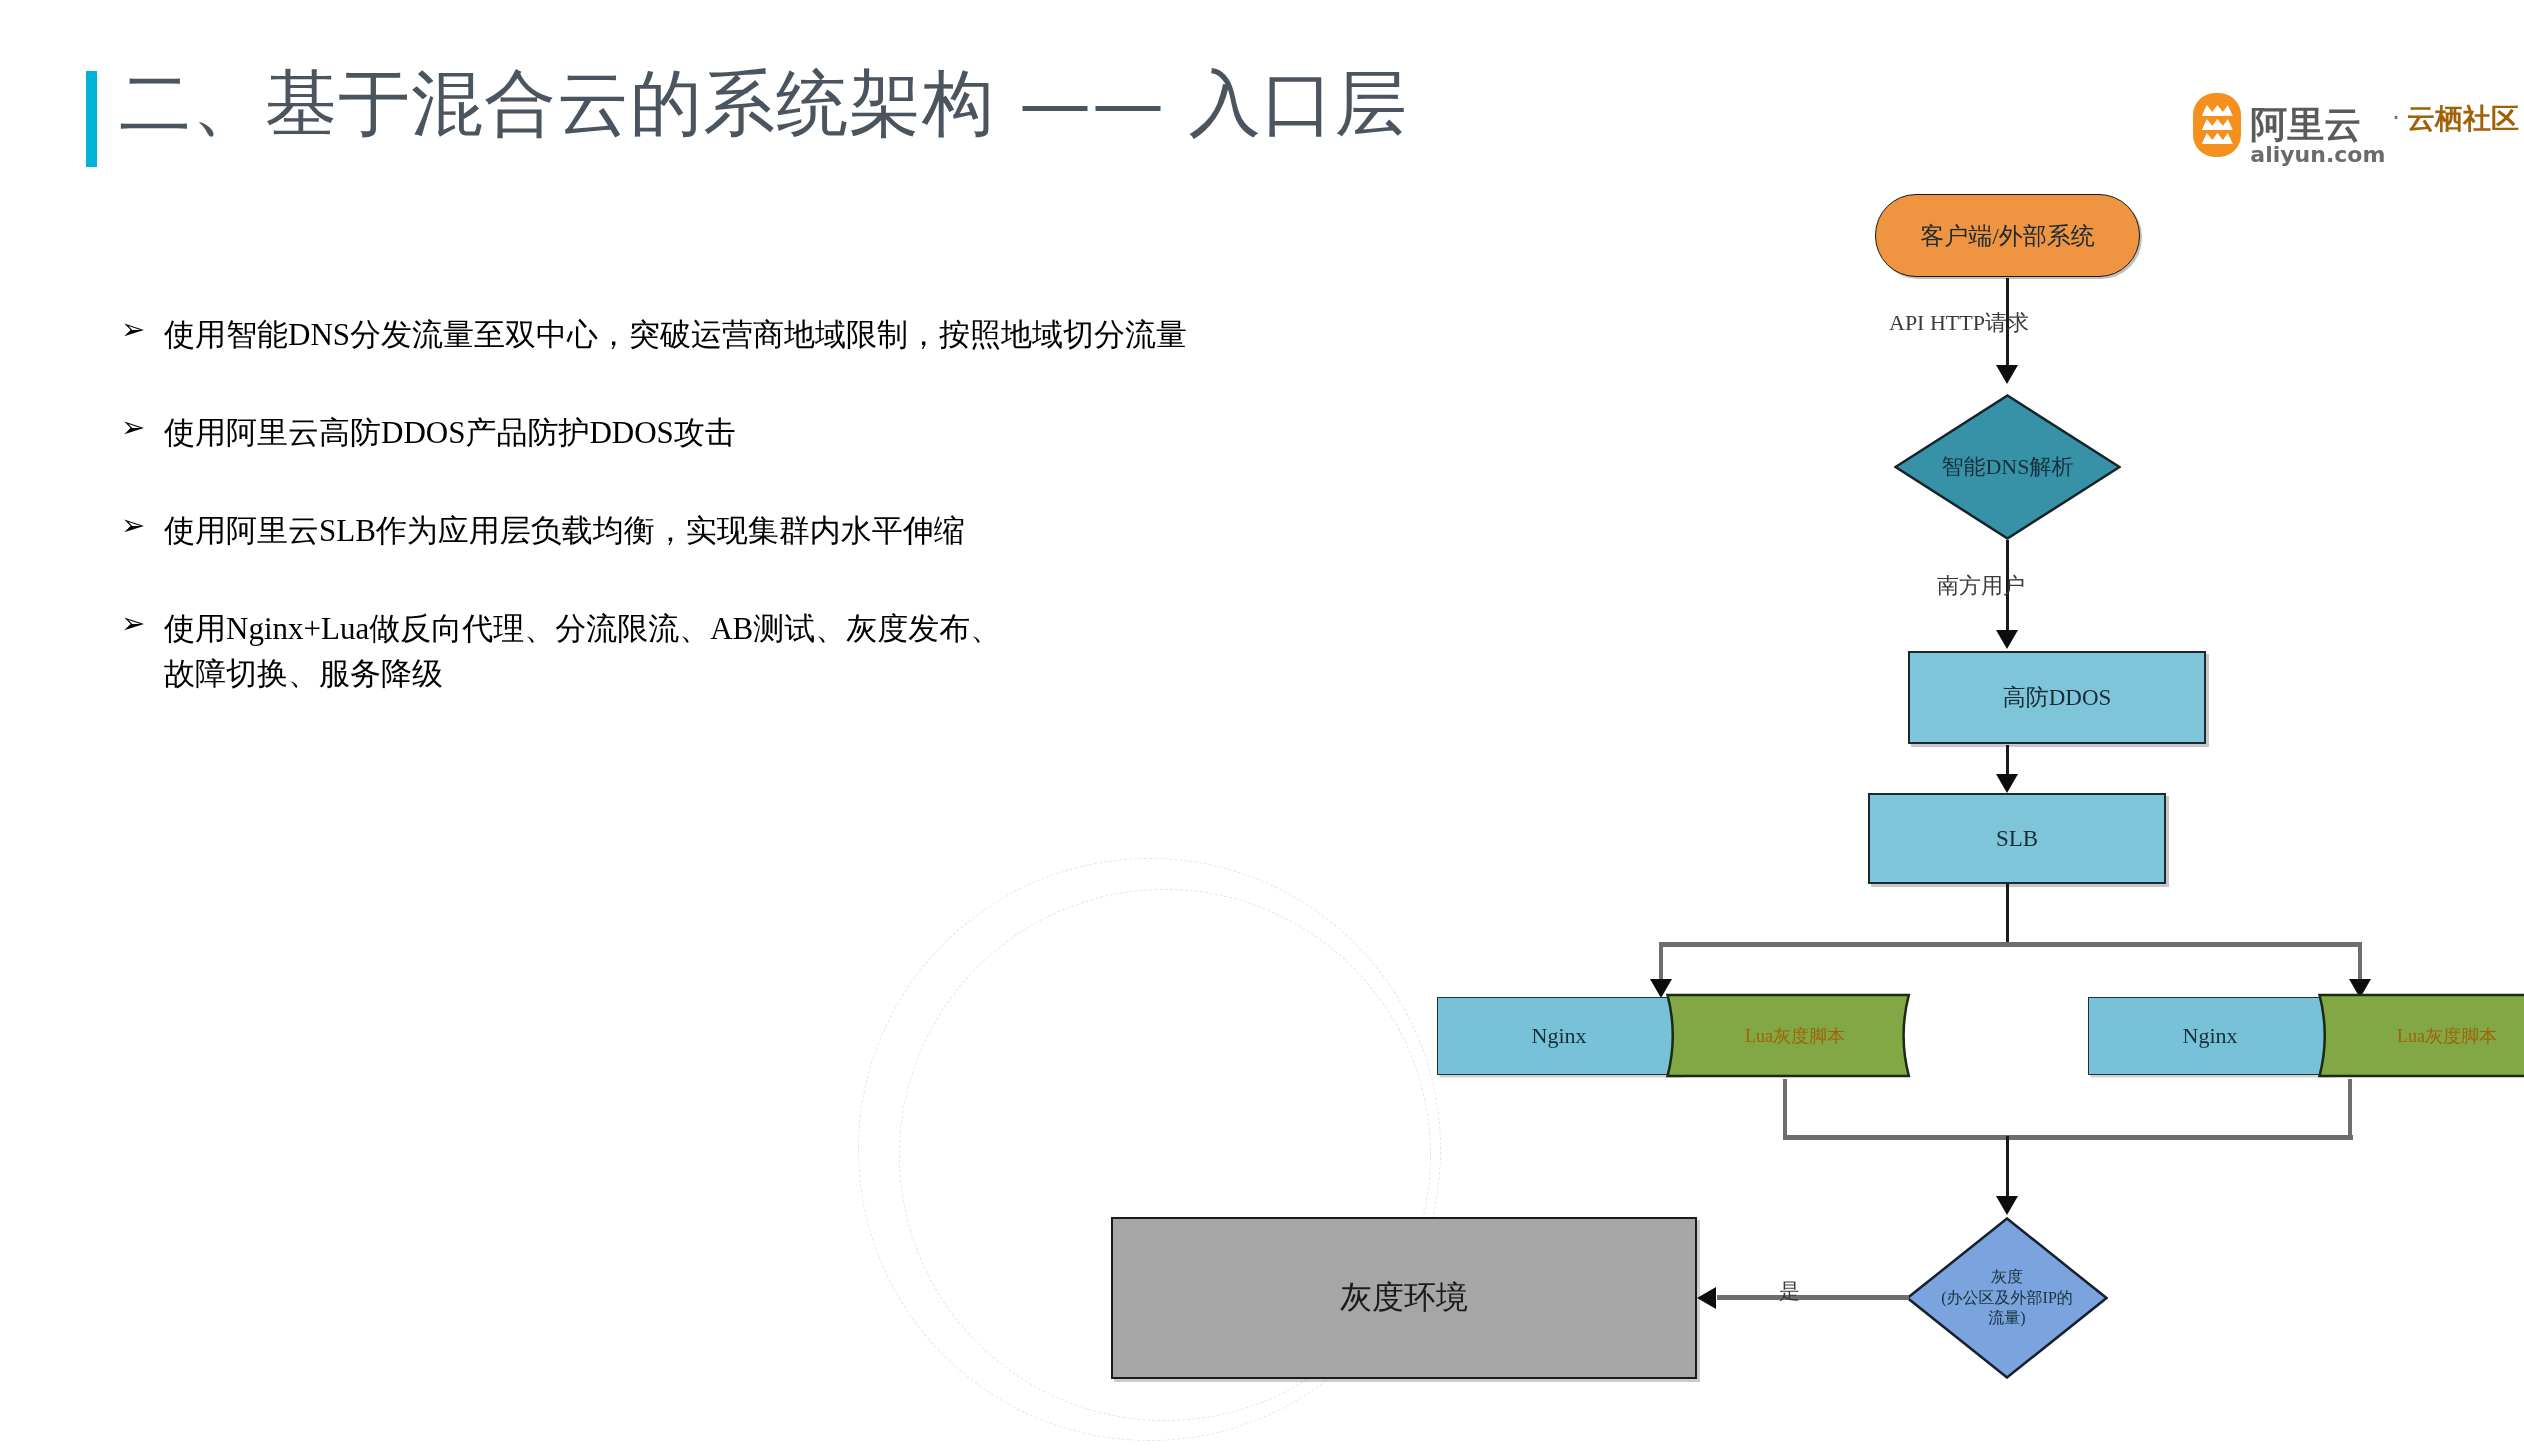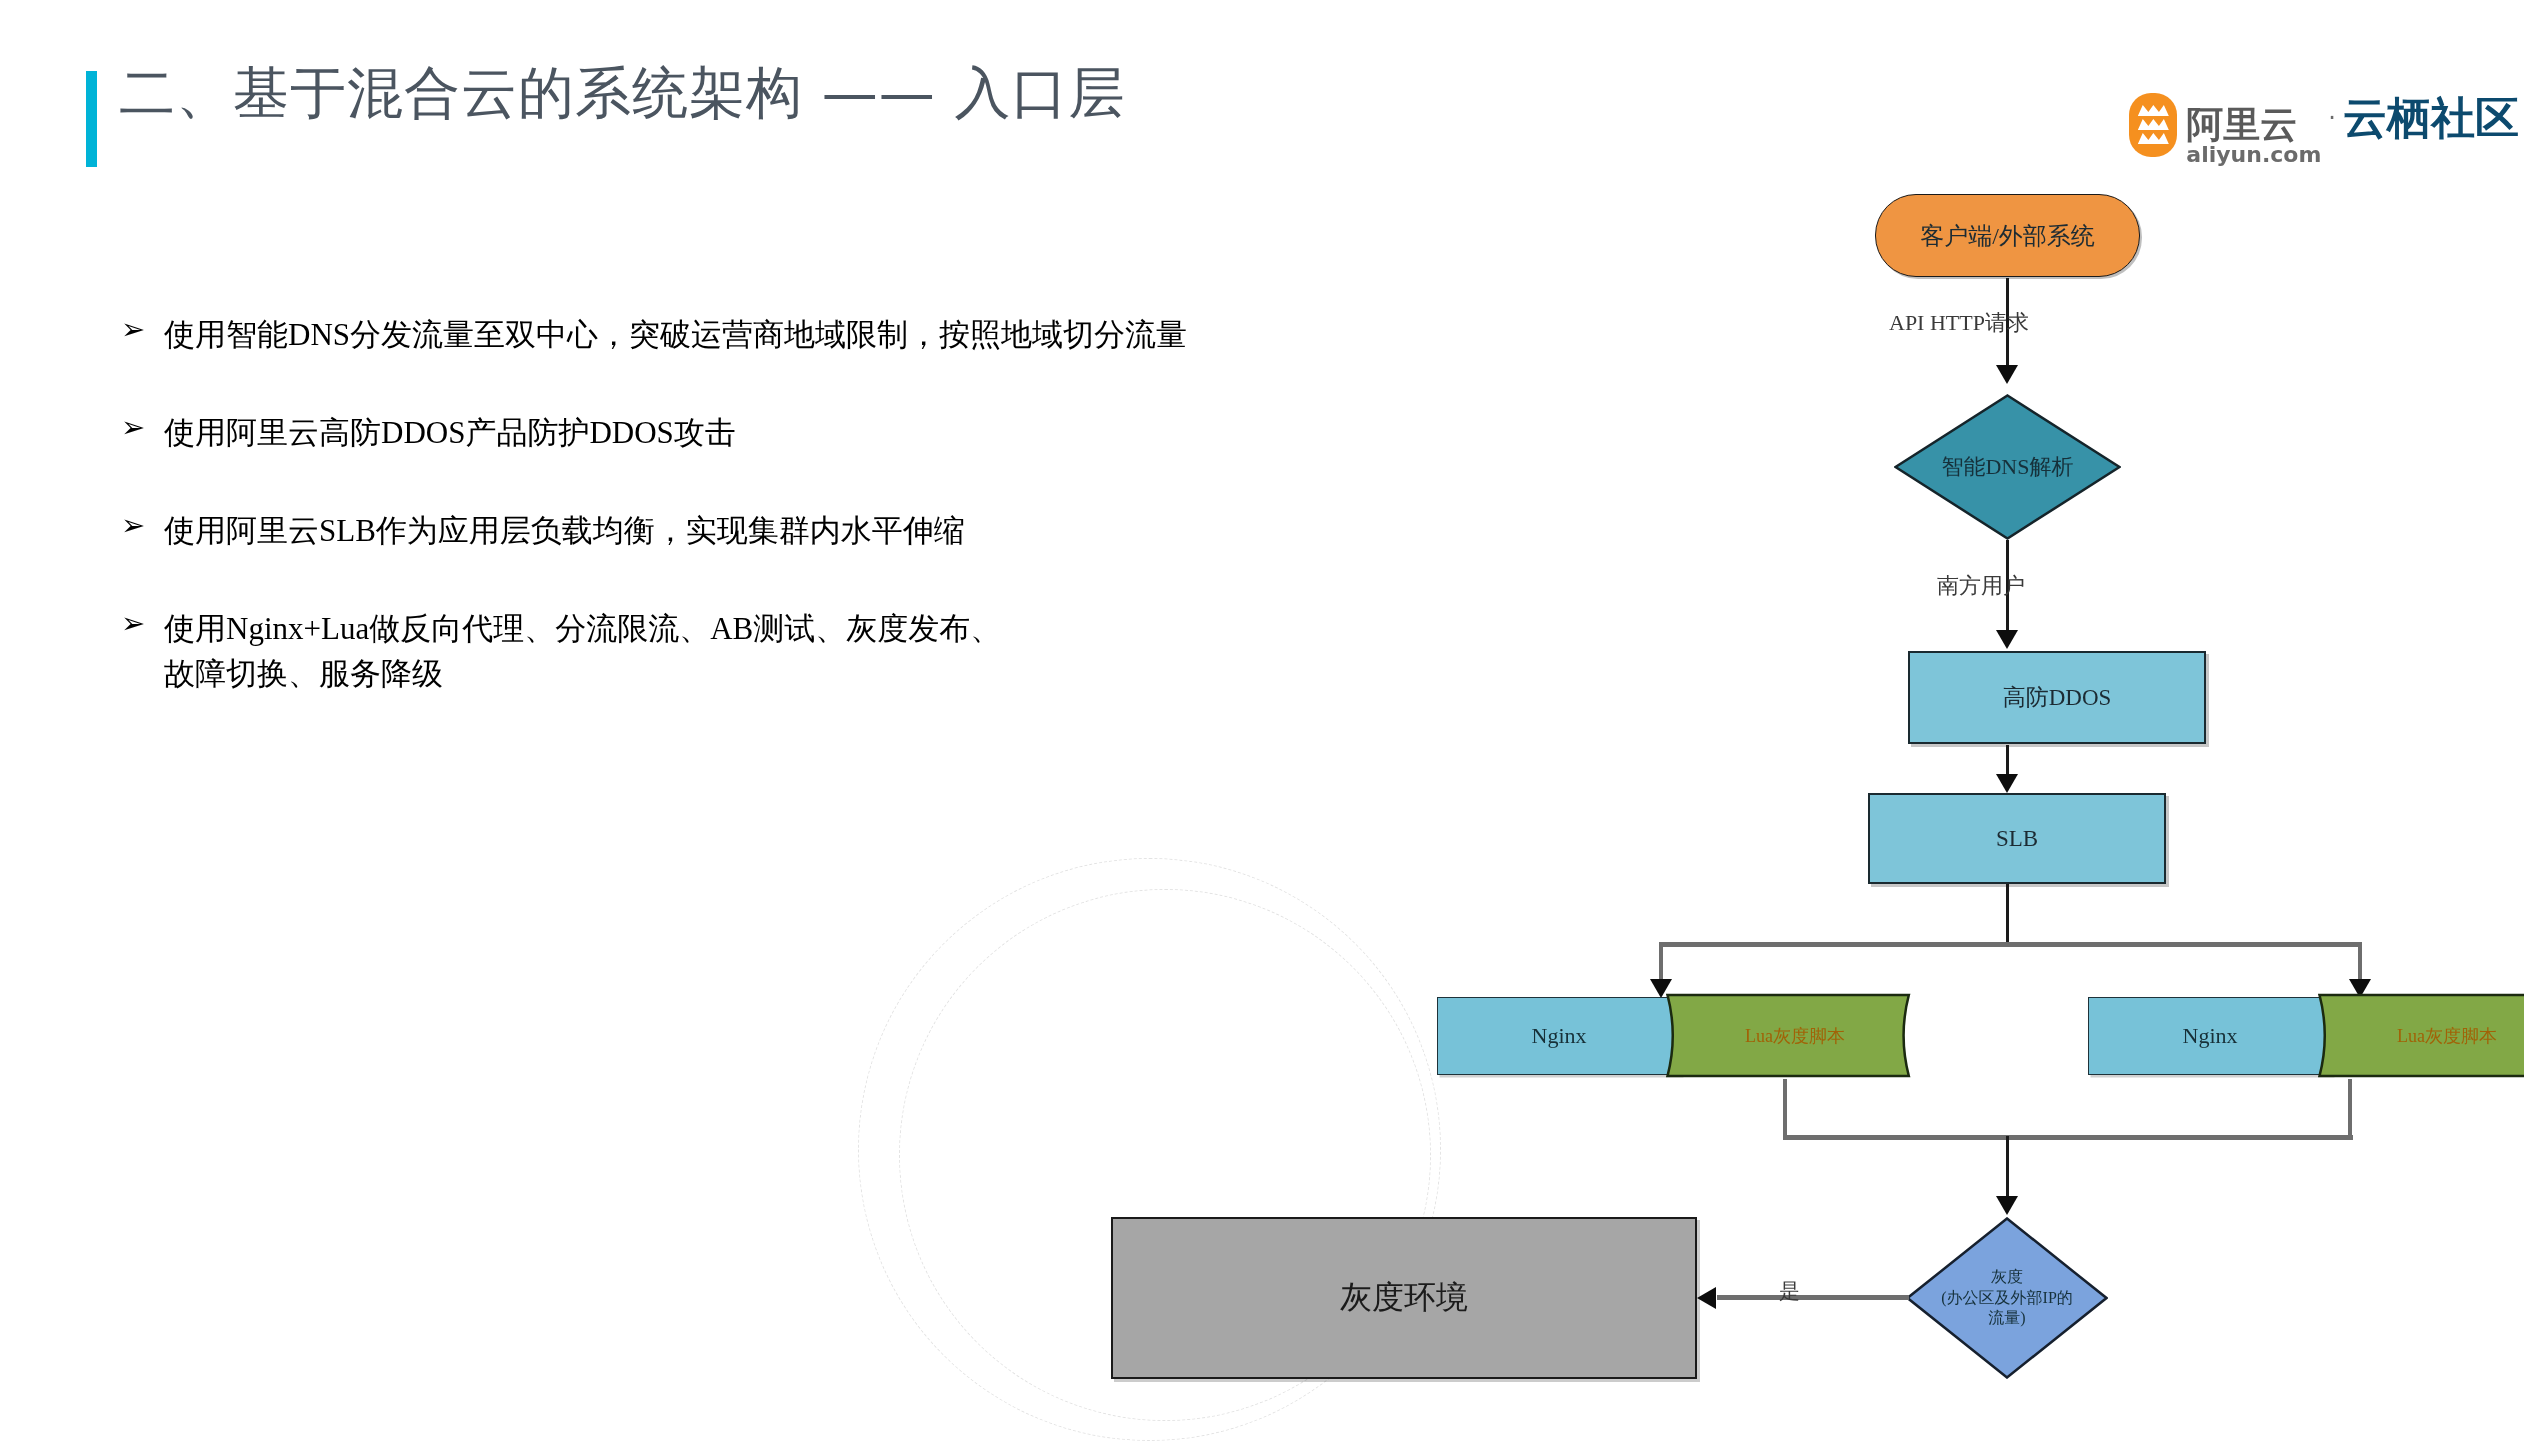--- a/index.html
+++ b/index.html
@@ -19,21 +19,21 @@
   #deco2 { left: 899px; top: 889px; width: 530px; height: 530px; border-style: dashed; }
 
   
   #title-bar {
     position: absolute; left: 86px; top: 71px;
     width: 11px; height: 96px; background: #00b3d7;
   }
   #page-title {
     position: absolute; left: 119px; top: 56px;
     font-family: "DejaVu Sans", "Liberation Sans", sans-serif;
-    font-size: 56px; color: #4b5560; letter-spacing: 1px;
+    font-size: 72px; color: #4b5560; letter-spacing: 1px;
     white-space: nowrap; font-weight: 400;
   }
 
   
   #logo { position: absolute; right: 66px; top: 83px; display: flex; align-items: center; }
   #logo-mark {
     width: 48px; height: 64px; border-radius: 22px;
     background: #f5901f; margin-right: 9px;
     display: flex; flex-direction: column; align-items: center;
     justify-content: center; gap: 3px;
@@ -53,21 +53,21 @@
     margin-top: 2px;
   }
   #logo-left { display: flex; flex-direction: column; }
   #logo-dot {
     font-family: "DejaVu Sans", "Liberation Sans", sans-serif;
     font-size: 24px; color: #6b6b6b; margin: 0 7px; align-self: center;
     position: relative; top: -7px;
   }
   #logo-comm {
     font-family: "DejaVu Sans", "Liberation Sans", sans-serif;
-    font-size: 44px; color: #0c4a6e; font-weight: 700;
+    font-size: 28px; color: #a16207; font-weight: 700;
     align-self: center; position: relative; top: -6px;
   }
 
   
   #bullets { position: absolute; left: 121px; top: 313px; width: 1464px; }
   .bullet-row { display: flex; align-items: flex-start; margin-bottom: 53px; }
   .bullet-mark {
     font-family: "DejaVu Sans", sans-serif;
     font-size: 29px; color: #000; width: 43px; flex: 0 0 43px;
     line-height: 1.0; padding-top: 2px;

